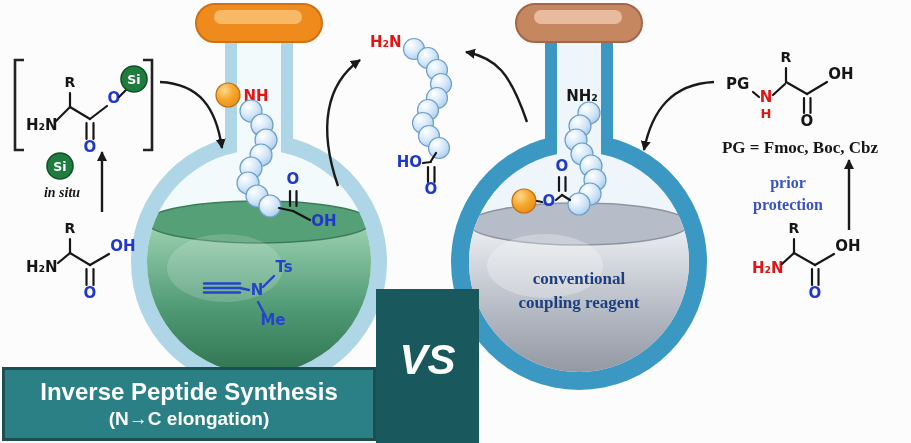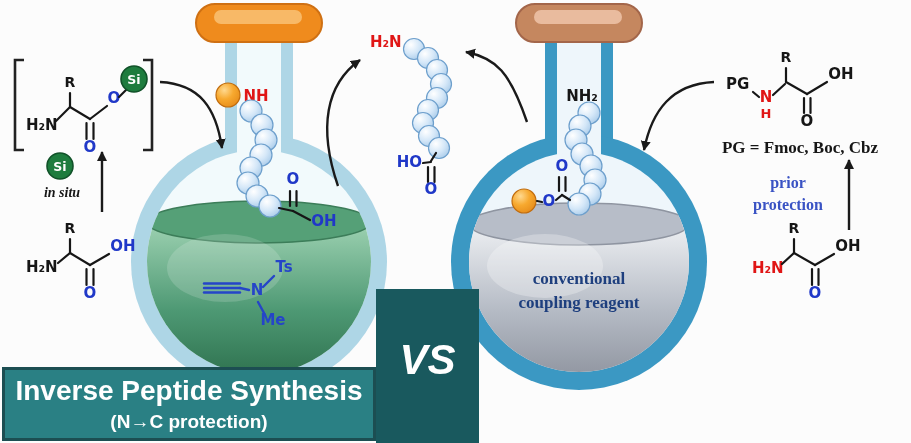--- a/index.html
+++ b/index.html
@@ -16,21 +16,21 @@
   .insitu{font-style:italic;font-size:14px;fill:#161616;font-family:"Liberation Serif",serif;}
   .bond{stroke:#161616;stroke-width:2.2;fill:none;stroke-linecap:round}
   .bondb{stroke:#2545c8;stroke-width:2.4;fill:none;stroke-linecap:round}
   .arrow{stroke:#1a1a1a;stroke-width:2.4;fill:none}
   .bracket{stroke:#222;stroke-width:2.6;fill:none}
   .bead{fill:url(#beadG);stroke:#6d9fcc;stroke-width:1.2}
   .obead{fill:url(#orangeG);stroke:#c06c0e;stroke-width:1.2}
   .banner{position:absolute;box-sizing:border-box;background:#2a8084;border:3px solid #1c4e52;
           color:#fff;display:flex;flex-direction:column;align-items:center;justify-content:center;
           text-align:center;font-weight:bold;line-height:1.3;}
-  .banner .l1{font-size:28px}
+  .banner .l1{font-size:24px}
   .banner .l2{font-size:19px}
   #banner-left{left:2px;top:367px;width:374px;height:74px;}
   #banner-right{left:479px;top:367px;width:430px;height:74px;}
   #vs-badge{position:absolute;left:376px;top:289px;width:103px;height:154px;background:#19595e;
             display:flex;align-items:center;justify-content:center;color:#fff;font-weight:bold;
             font-style:italic;font-size:42px;padding-bottom:12px;box-sizing:border-box;}
 </style>
 </head>
 <body>
 
@@ -249,17 +249,17 @@
     <text class="t15 blk" x="848" y="251" text-anchor="middle">OH</text>
   </g>
 </svg>
 
 <div id="vs-badge">
   <span>VS</span>
 </div>
 
 <div class="banner" id="banner-left">
   <span class="l1">Inverse Peptide Synthesis</span>
-  <span class="l2">(N→C protection)</span>
+  <span class="l2">(N→C elongation)</span>
 </div>
 
 
 </div>
 
 </body></html>

